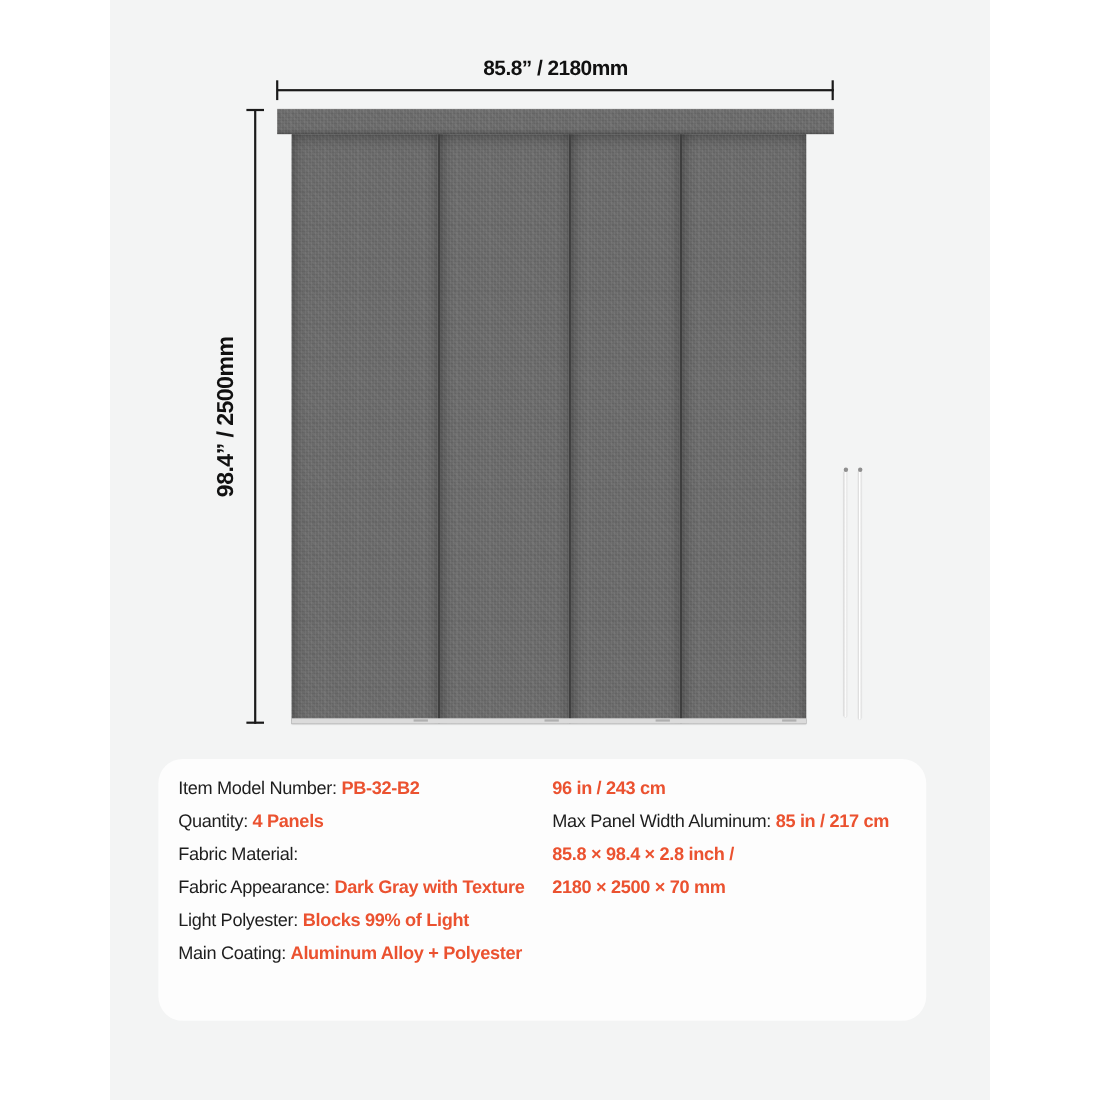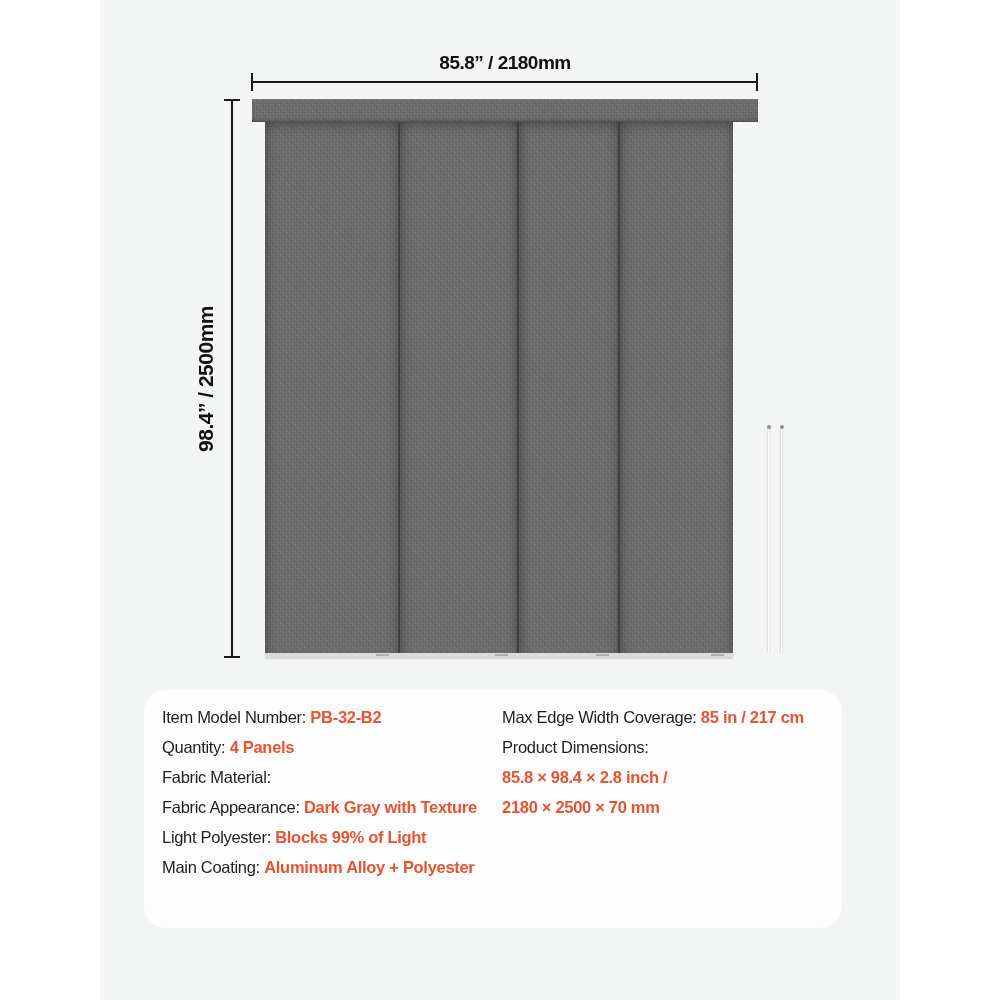--- a/index.html
+++ b/index.html
@@ -125,18 +125,18 @@
 <div class="spec-card">
   <div class="spec-col left">
       <div class="spec-line"><span class="lbl">Item Model Number: </span><span class="val">PB-32-B2</span></div>
       <div class="spec-line"><span class="lbl">Quantity: </span><span class="val">4 Panels</span></div>
       <div class="spec-line"><span class="lbl">Fabric Material:</span><span class="val"></span></div>
       <div class="spec-line"><span class="lbl">Fabric Appearance: </span><span class="val">Dark Gray with Texture</span></div>
       <div class="spec-line"><span class="lbl">Light Polyester: </span><span class="val">Blocks 99% of Light</span></div>
       <div class="spec-line"><span class="lbl">Main Coating: </span><span class="val">Aluminum Alloy + Polyester</span></div>
     </div>
   <div class="spec-col right">
-      <div class="spec-line"><span class="lbl">Max Edge Width Coverage: </span><span class="val">85 in / 217 cm</span></div>
-      <div class="spec-line"><span class="lbl">Product Dimensions:</span><span class="val"></span></div>
+      <div class="spec-line"><span class="lbl"></span><span class="val">96 in / 243 cm</span></div>
+      <div class="spec-line"><span class="lbl">Max Panel Width Aluminum: </span><span class="val">85 in / 217 cm</span></div>
       <div class="spec-line"><span class="lbl"></span><span class="val">85.8 × 98.4 × 2.8 inch /</span></div>
       <div class="spec-line"><span class="lbl"></span><span class="val">2180 × 2500 × 70 mm</span></div>
     </div>
 </div>
 
 </body></html>

